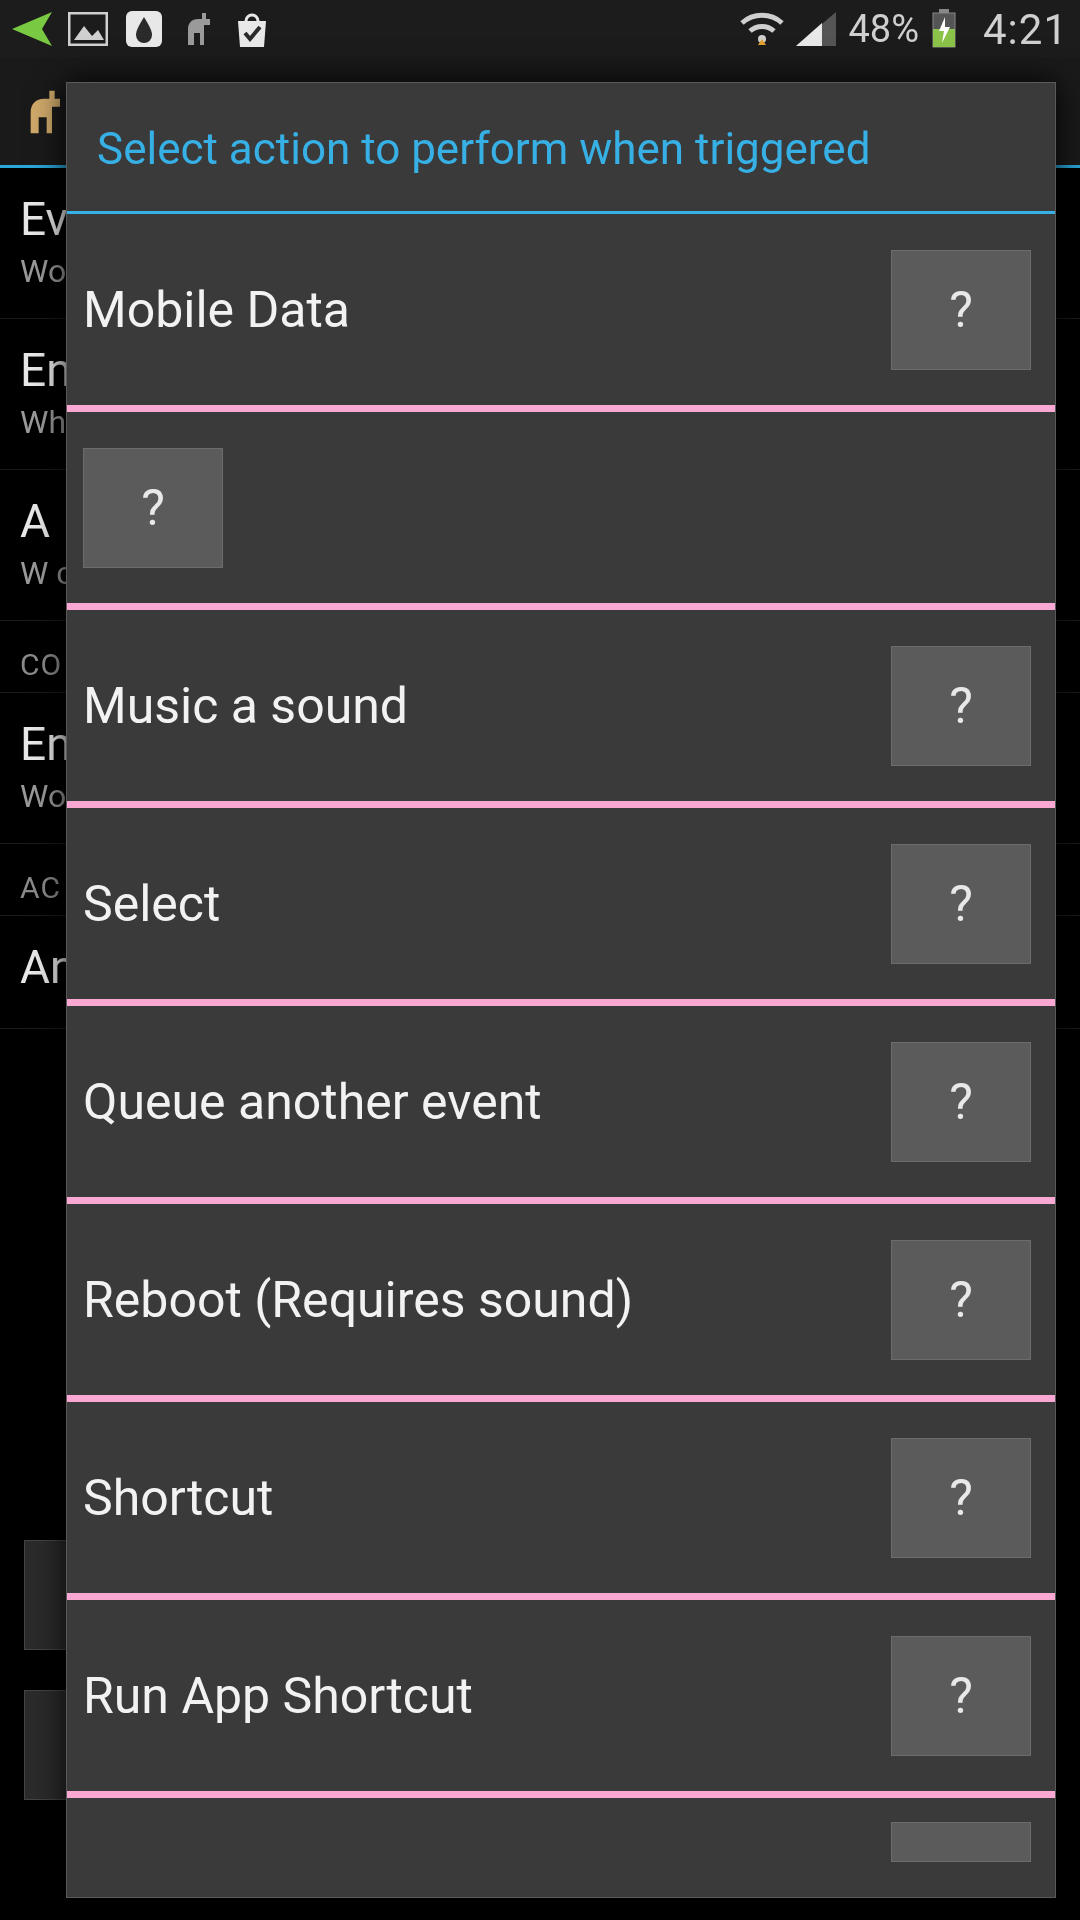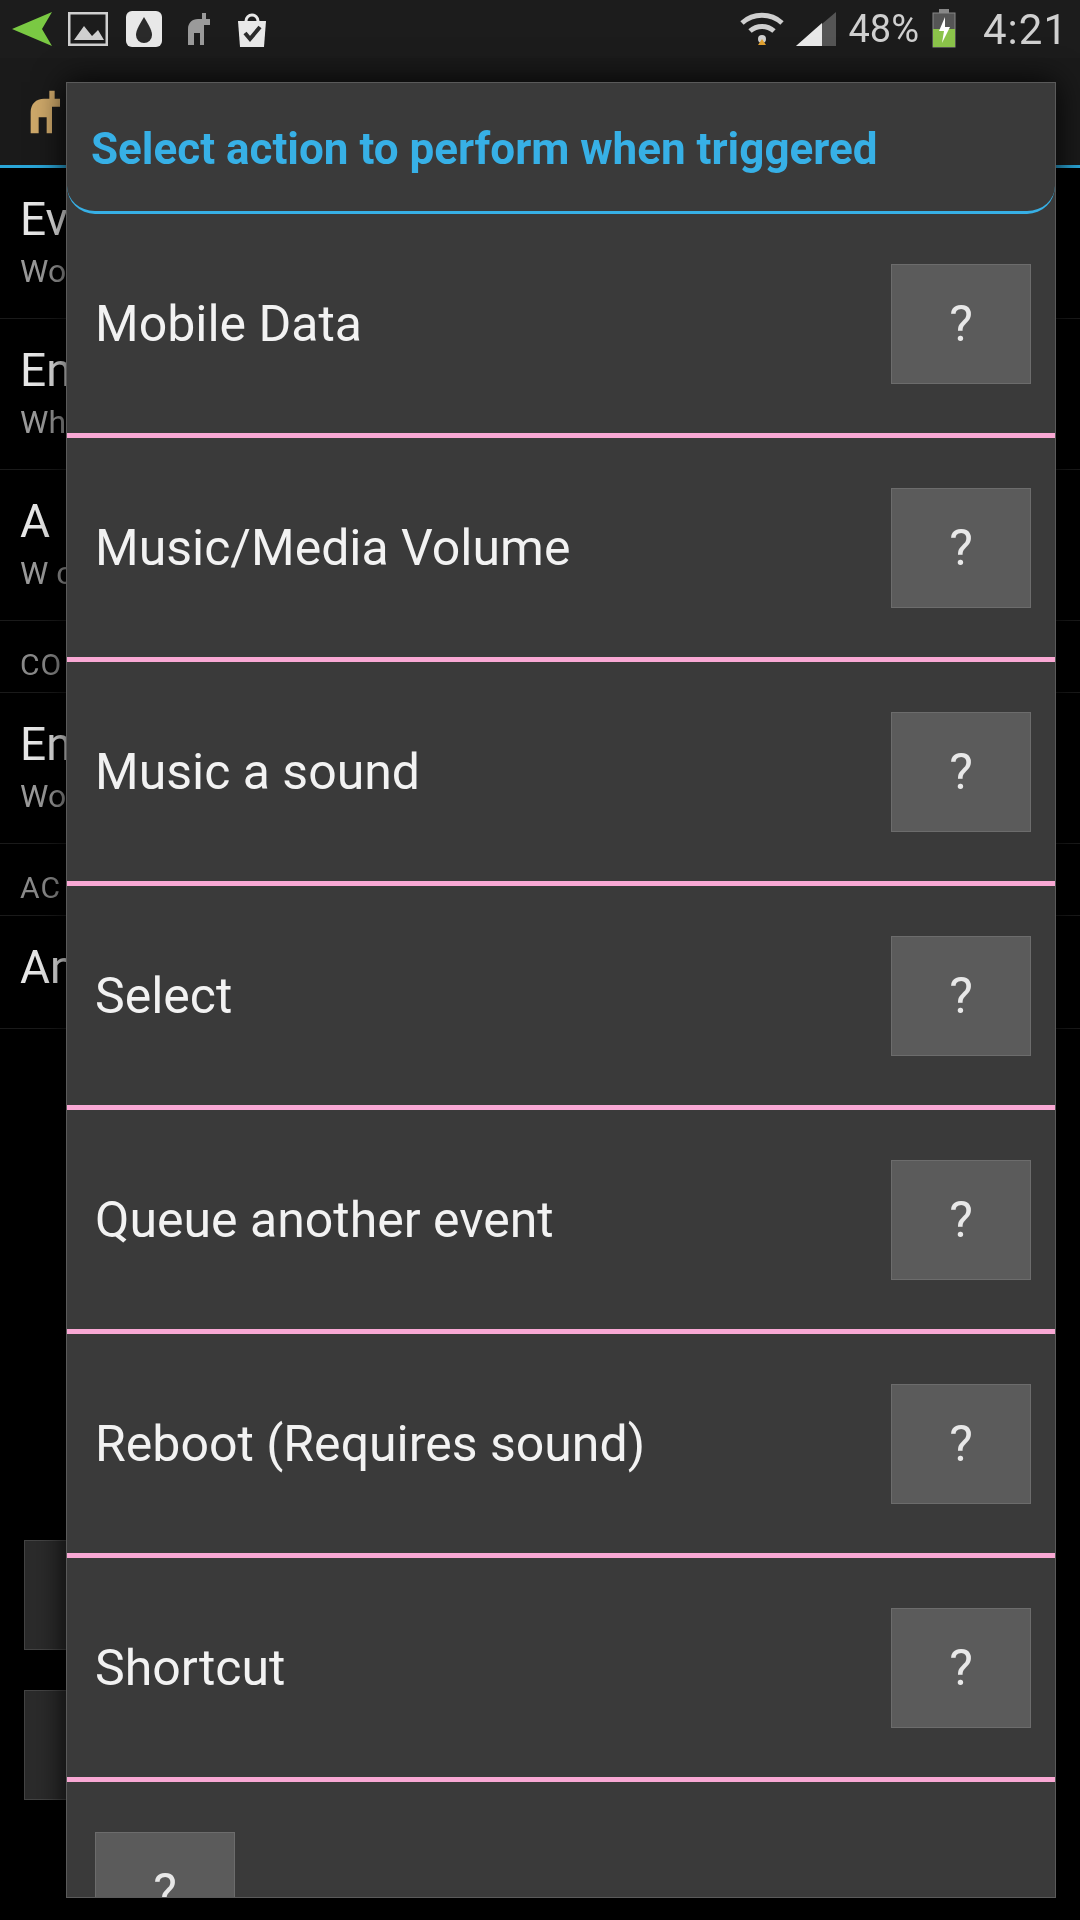--- a/index.html
+++ b/index.html
@@ -110,36 +110,35 @@
     background: #3a3a3a;
     border: 1px solid #5a5a5a;
     box-shadow: 0 0 30px rgba(0,0,0,0.9);
     display: flex;
     flex-direction: column;
     overflow: hidden;
   }
   .dialog-title {
     color: #37b0e6;
     font-size: 44px;
-    font-weight: 700;
-    padding: 40px 24px 36px;
+    font-weight: 400;
+    padding: 40px 30px 36px;
     border-bottom: 3px solid #37b0e6;
-    border-radius: 28px;
   }
   .dialog-list {
     flex: 1;
     overflow: hidden;
   }
   .action-row {
     display: flex;
     align-items: center;
     justify-content: space-between;
-    padding: 0 24px 0 28px;
-    height: 224px;
-    border-bottom: 5px solid #f9a8d4;
+    padding: 0 24px 0 16px;
+    height: 198px;
+    border-bottom: 7px solid #f9a8d4;
   }
   .action-label {
     font-size: 50px;
     color: #f2f2f2;
     font-weight: 400;
   }
   .help-btn {
     width: 140px;
     height: 120px;
     background: #5b5b5b;
@@ -268,21 +267,20 @@
   <div class="dialog-list">
 
     <div class="action-row">
       <span class="action-label">Mobile Data</span>
       <div class="help-btn">
           <span>?</span>
         </div>
     </div>
 
     <div class="action-row">
-      <span class="action-label">Music/Media Volume</span>
       <div class="help-btn">
           <span>?</span>
         </div>
     </div>
 
     <div class="action-row">
       <span class="action-label">Music a sound</span>
       <div class="help-btn">
           <span>?</span>
         </div>
@@ -310,20 +308,21 @@
     </div>
 
     <div class="action-row">
       <span class="action-label">Shortcut</span>
       <div class="help-btn">
           <span>?</span>
         </div>
     </div>
 
     <div class="action-row">
+      <span class="action-label">Run App Shortcut</span>
       <div class="help-btn">
           <span>?</span>
         </div>
     </div>
 
     <div class="partial-row">
       <div class="help-btn"></div>
     </div>
 
   </div>

